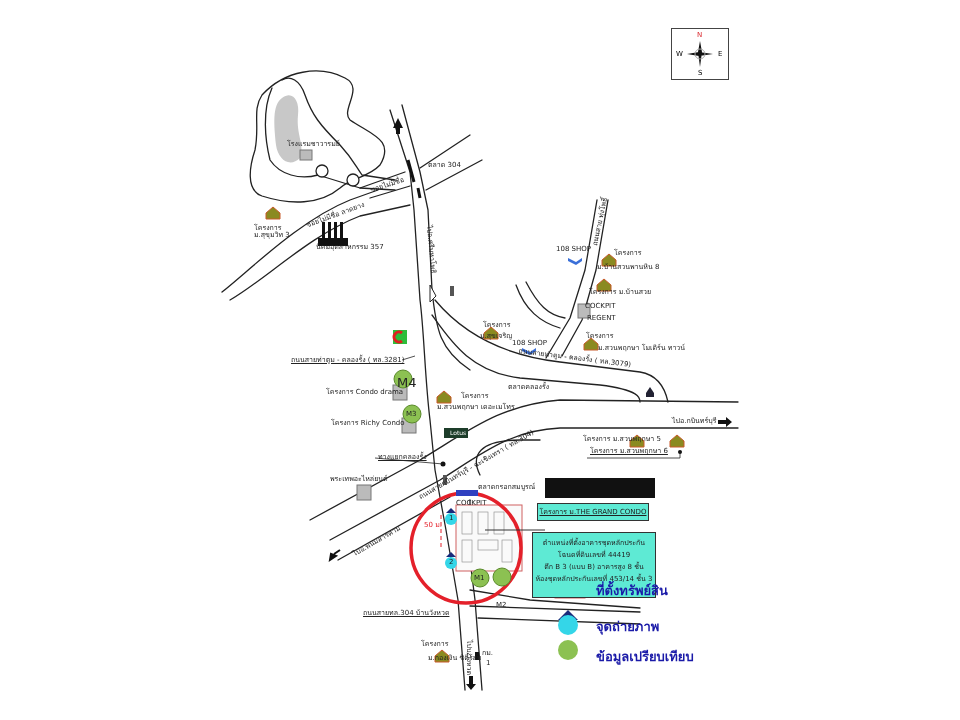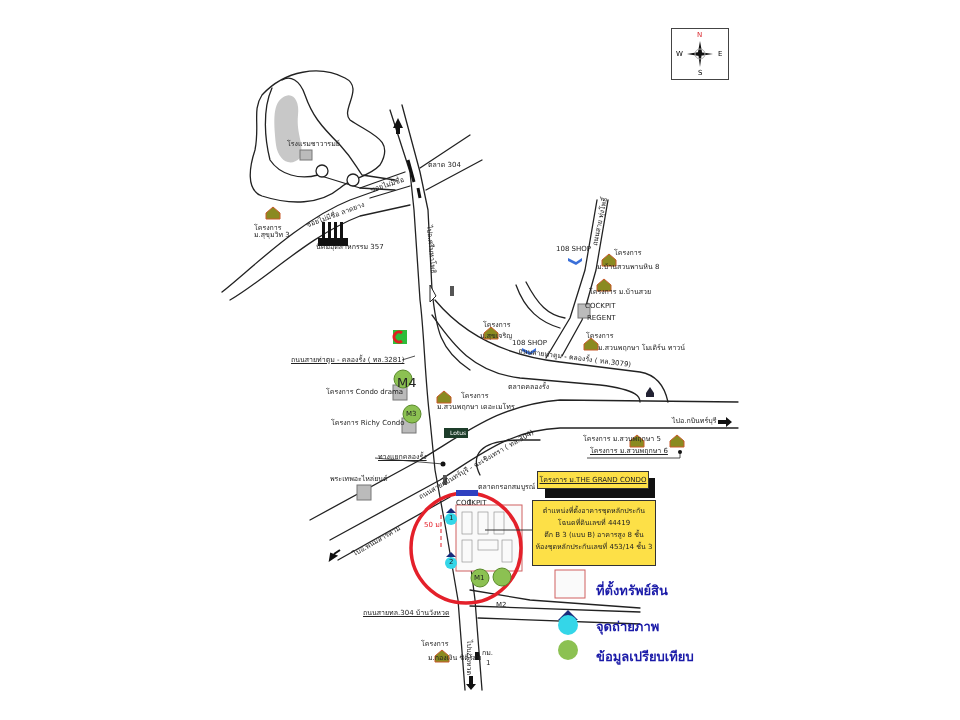--- a/index.html
+++ b/index.html
@@ -1,21 +1,21 @@
 <!DOCTYPE html>
 <html><head>
 <meta charset="utf-8">
 <style>
   html,body{margin:0;padding:0;background:#fff;}
   body{width:960px;height:720px;position:relative;overflow:hidden;font-family:"DejaVu Sans",sans-serif;}
   #map{position:absolute;left:0;top:0;width:960px;height:720px;}
   .lbl{position:absolute;font-size:7px;color:#222;white-space:nowrap;line-height:1;}
   .lbl.u{text-decoration:underline;}
   .legend-text{position:absolute;font-size:13px;color:#1a1aa8;font-weight:bold;white-space:nowrap;}
-  .box{position:absolute;background:#fde047;border:1px solid #333;font-size:7px;color:#222;}
+  .box{position:absolute;background:#5eead4;border:1px solid #333;font-size:7px;color:#222;margin-top:32px;}
   .compass{position:absolute;left:671px;top:28px;width:56px;height:50px;border:1px solid #444;background:#fff;}
 </style>
 </head>
 <body>
 
 <svg id="map" width="960" height="720" viewBox="0 0 960 720" xmlns="http://www.w3.org/2000/svg">
   <g fill="none" stroke="#222" stroke-width="1.3" stroke-linejoin="round" stroke-linecap="round">
 
     <path d="M262,95 C285,70 320,65 345,78 C365,88 340,110 350,120 C372,135 395,140 380,165 C368,178 350,178 340,188 C320,205 290,205 262,196 C245,190 250,165 255,150 C260,125 252,110 262,95 Z"></path>
 

